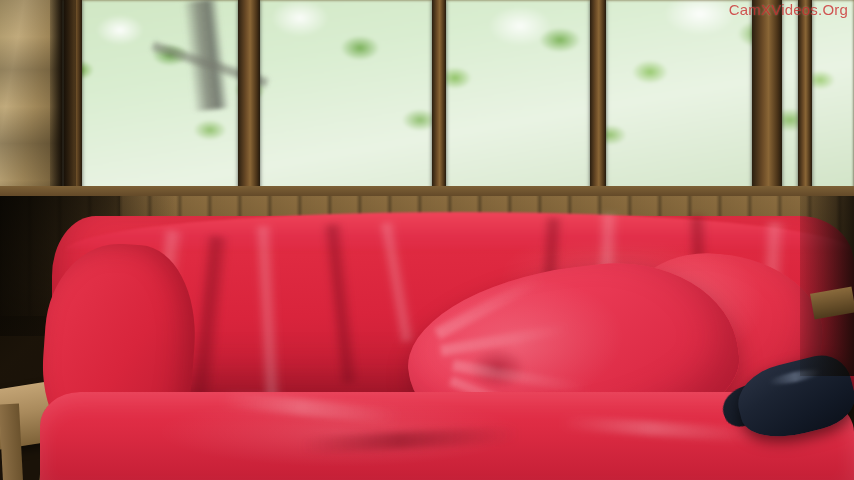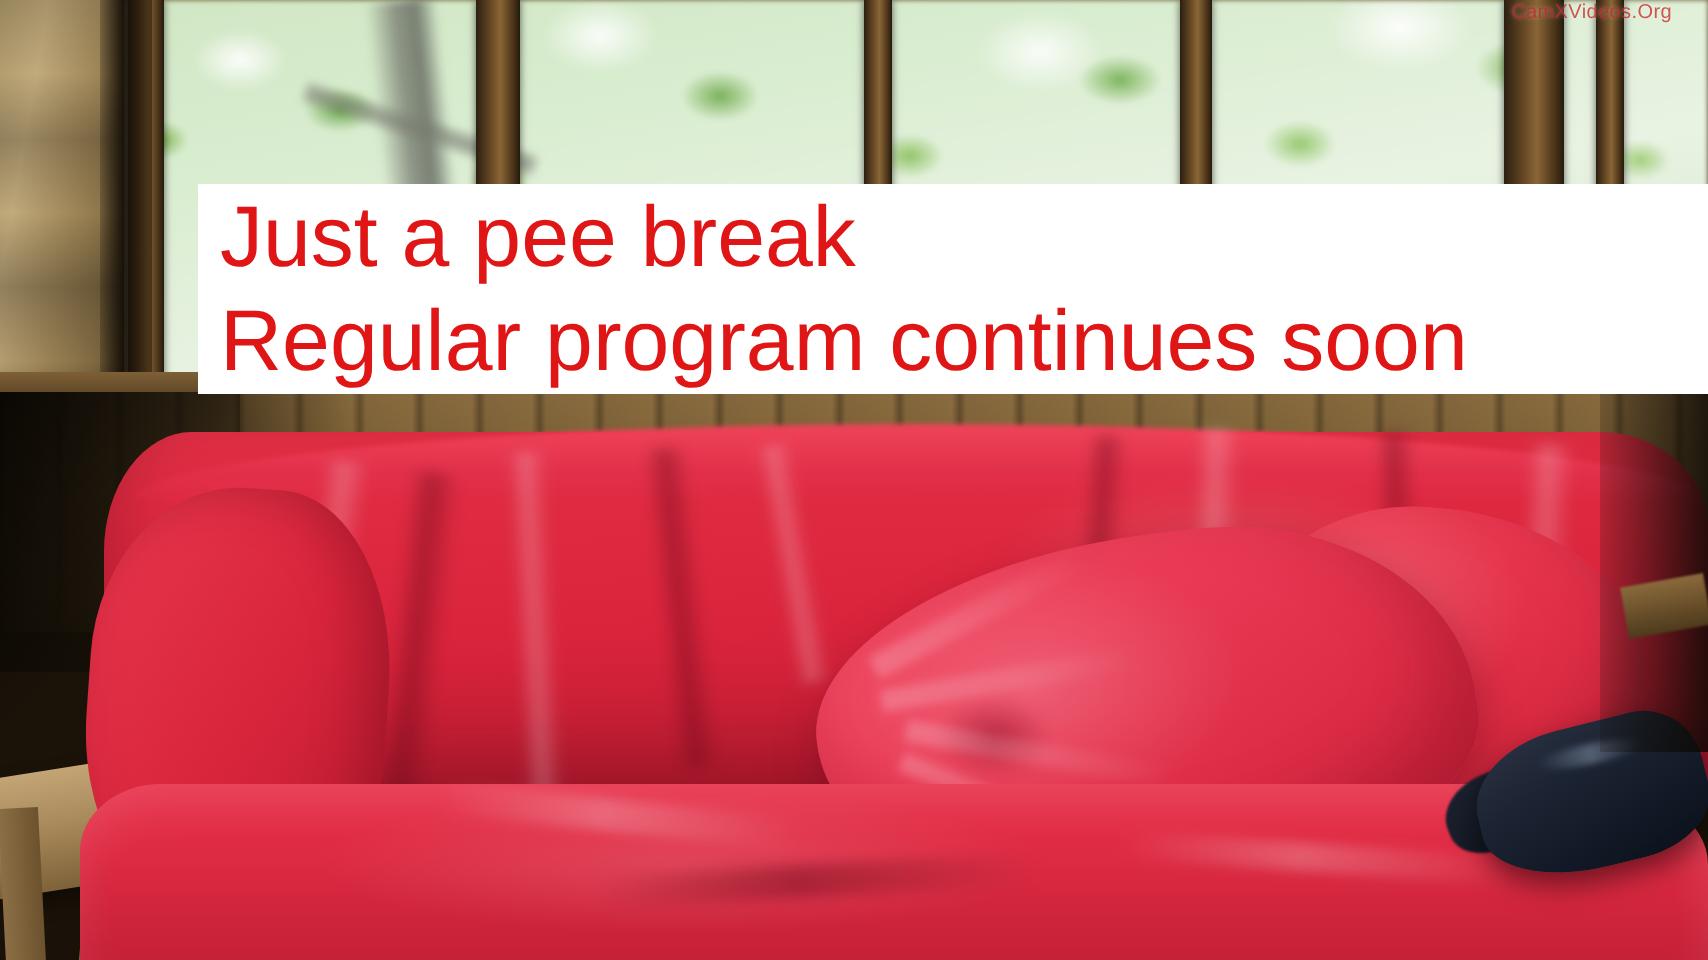--- a/index.html
+++ b/index.html
@@ -265,23 +265,23 @@
     line-height: 52px;
     font-weight: 400;
     white-space: nowrap;
     padding-left: 11px;
   }
   .caption-line.first { padding-top: 1px; }
 
   
   .watermark {
     position: absolute;
-    right: 18px; top: 1px;
+    right: 6px; top: 1px;
     z-index: 30;
-    font-size: 10px;
+    font-size: 15px;
     letter-spacing: .2px;
     color: rgba(200,40,40,.78);
     text-shadow: 0 0 2px rgba(255,255,255,.35);
     font-family: "Liberation Sans", sans-serif;
     white-space: nowrap;
   }
 </style>
 </head>
 <body>
 
@@ -347,20 +347,16 @@
     <div class="fold" style="left:560px;top:422px;width:200px;height:14px;transform:rotate(4deg);"></div>
 
     <div class="garment2"></div>
     <div class="garment"></div>
     <div class="garment-hl"></div>
 
     <div class="right-dark"></div>
     <div class="right-plank"></div>
   </div>
 
-  <div class="caption-banner">
-    <div class="caption-line first">Just a pee break</div>
-    <div class="caption-line">Regular program continues soon</div>
-  </div>
 
   <div class="watermark">CamXVideos.Org</div>
 
 </div>
 
 </body></html>

